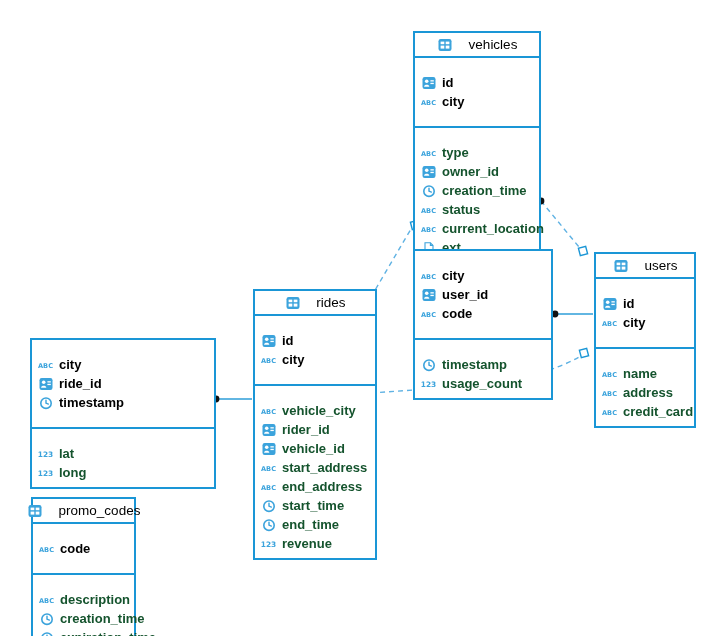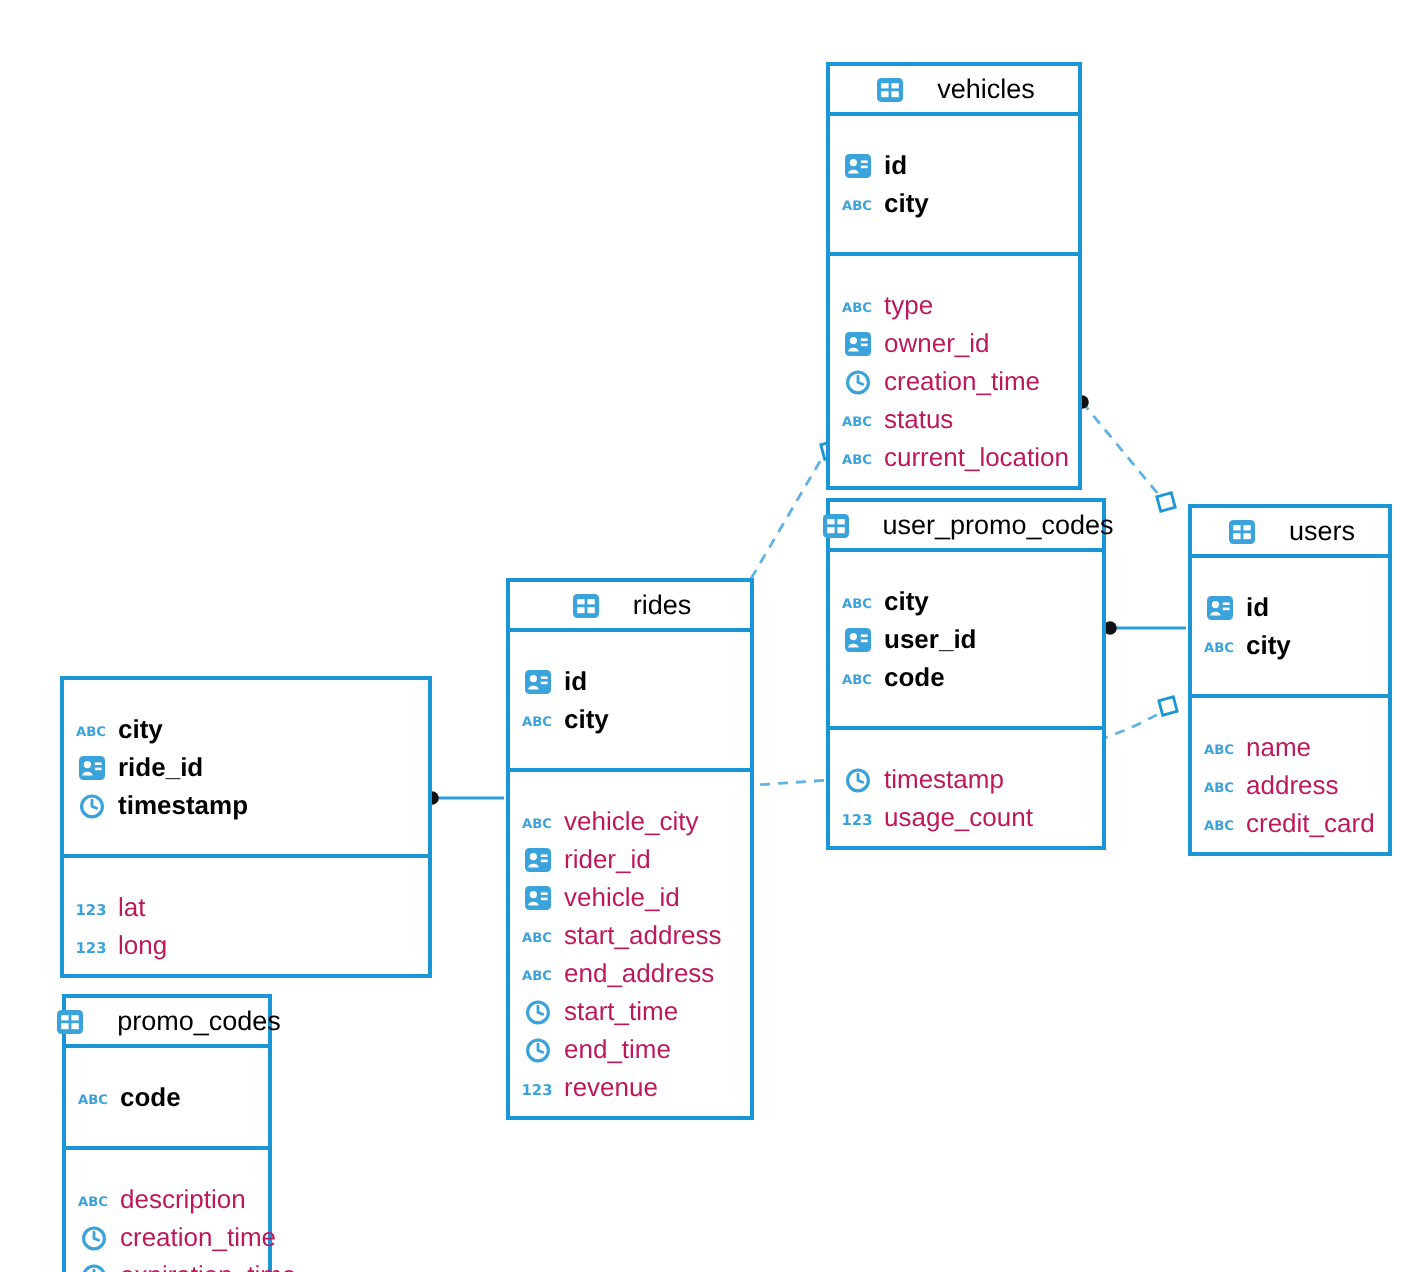--- a/index.html
+++ b/index.html
@@ -27,21 +27,21 @@
   .table-title{
     font-size:13.5px;color:#000;white-space:nowrap;
   }
   .section{padding:15px 0;}
   .section.pk{border-bottom:2px solid var(--accent);}
   .section.fields{padding-bottom:5px;}
   .field-row{
     display:flex;align-items:center;gap:5px;
     height:19px;padding:0 5px;white-space:nowrap;
   }
-  .field-label{font-size:13px;color:#be185d;}
+  .field-label{font-size:13px;color:#14532d;font-weight:bold;}
   .pk .field-label{font-weight:bold;color:#000;}
   .type-icon{display:flex;align-items:center;justify-content:center;width:17px;flex:0 0 17px;}
 </style>
 </head>
 <body>
 
 <div id="canvas" style="--accent: #1a96d6;">
   <svg id="wires" viewBox="0 0 705 636">
       <path d="M216,399 L252,399" fill="none" stroke="#2e9ed8" stroke-width="1.4"></path>
       <circle cx="216" cy="399" r="3.4" fill="#111111"></circle>
@@ -131,35 +131,33 @@
     <span class="field-label">status</span>
   </div>
         <div class="field-row">
     <span class="type-icon">
             <svg width="17" height="14" viewBox="0 0 17 14">
               <text x="8.5" y="10" text-anchor="middle" font-family="DejaVu Sans, sans-serif" font-size="6.6" font-weight="bold" fill="#3ba3dc">ABC</text>
             </svg>
           </span>
     <span class="field-label">current_location</span>
   </div>
+        <div class="field-row">
+    <span class="type-icon">
+            <svg width="14" height="14" viewBox="0 0 14 14">
+              <path d="M3 1.8 h5.4 l2.6 2.6 v7.8 h-8 z" fill="#fff" stroke="#3ba3dc" stroke-width="1.1"></path>
+              <path d="M8.4 1.8 v2.6 h2.6" fill="none" stroke="#3ba3dc" stroke-width="1.1"></path>
+              <text x="7" y="11" text-anchor="middle" font-family="DejaVu Sans, sans-serif" font-size="3.6" font-weight="bold" fill="#3ba3dc">JSON</text>
+            </svg>
+          </span>
+    <span class="field-label">ext</span>
+  </div>
       </div>
   </div>
     <div class="table-card" style="left: 413px; top: 249px; width: 140px;">
-    <div class="table-header">
-      <span class="type-icon">
-          <svg width="14" height="14" viewBox="0 0 14 14">
-            <rect x="0.5" y="1" width="13" height="12" rx="2.2" fill="#3ba3dc"></rect>
-            <rect x="2.6" y="3.6" width="3.7" height="2.6" fill="#fff"></rect>
-            <rect x="7.7" y="3.6" width="3.7" height="2.6" fill="#fff"></rect>
-            <rect x="2.6" y="7.6" width="3.7" height="3" fill="#fff"></rect>
-            <rect x="7.7" y="7.6" width="3.7" height="3" fill="#fff"></rect>
-          </svg>
-        </span>
-      <span class="table-title">user_promo_codes</span>
-    </div>
     <div class="section pk">
         <div class="field-row">
     <span class="type-icon">
             <svg width="17" height="14" viewBox="0 0 17 14">
               <text x="8.5" y="10" text-anchor="middle" font-family="DejaVu Sans, sans-serif" font-size="6.6" font-weight="bold" fill="#3ba3dc">ABC</text>
             </svg>
           </span>
     <span class="field-label">city</span>
   </div>
         <div class="field-row">

